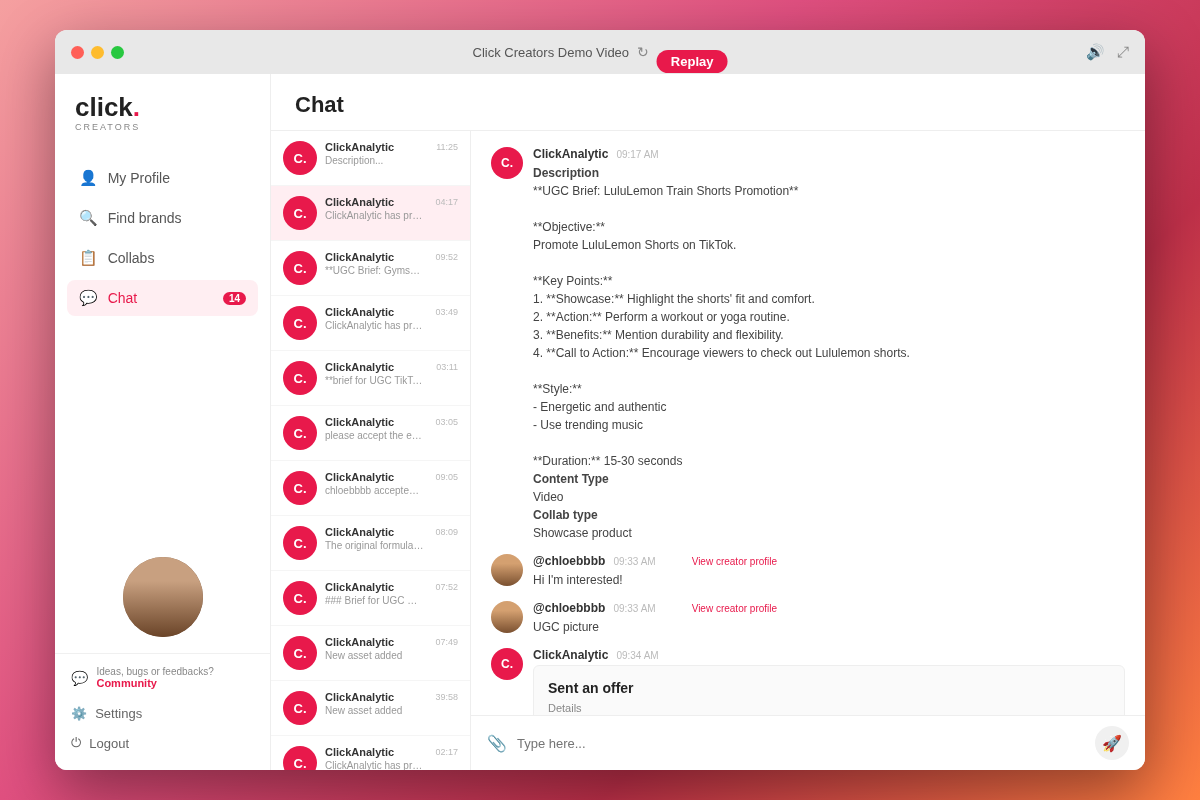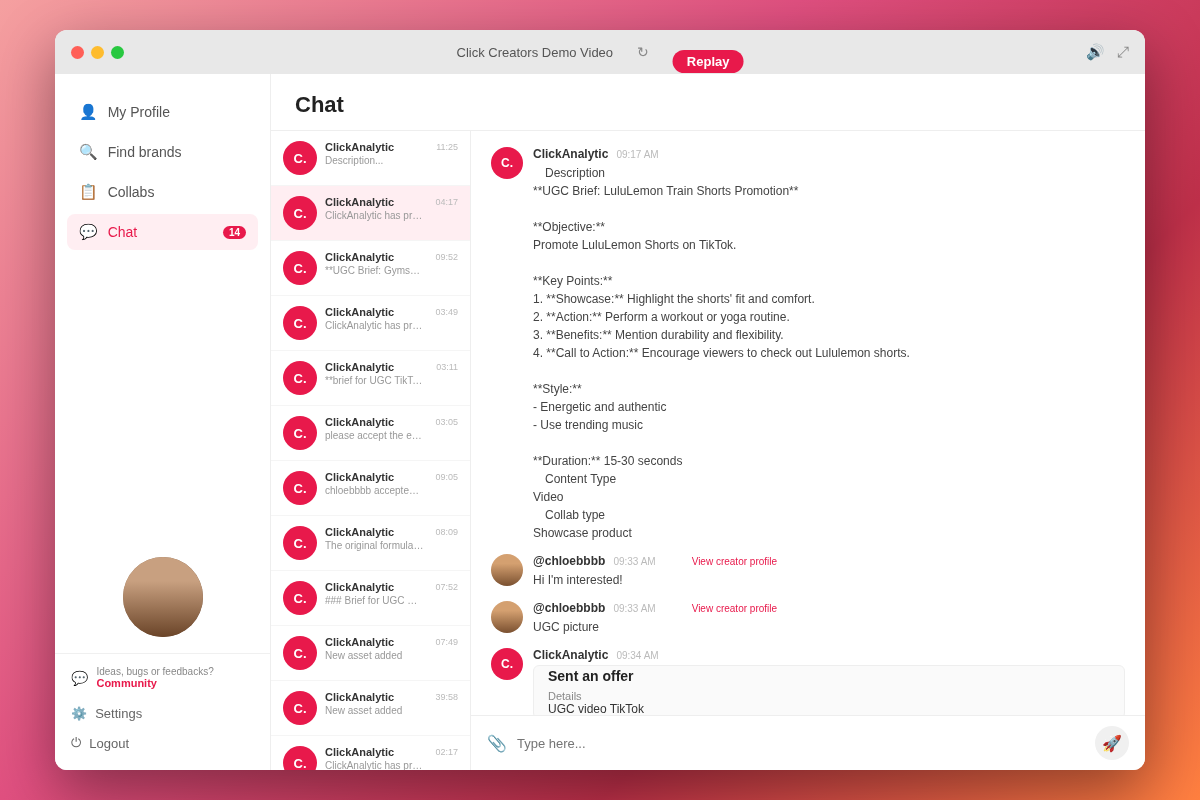--- a/index.html
+++ b/index.html
@@ -42,21 +42,21 @@
     }
     .tl-red { background: #ff5f57; }
     .tl-yellow { background: #febc2e; }
     .tl-green { background: #28c840; }
     .titlebar-center {
       position: absolute;
       left: 50%;
       transform: translateX(-50%);
       display: flex;
       align-items: center;
-      gap: 24px;
+      gap: 8px;
     }
     .titlebar-video-name {
       font-size: 13px;
       color: #555;
     }
     .titlebar-refresh {
       color: #888;
       font-size: 14px;
       cursor: pointer;
     }
@@ -337,26 +337,26 @@
       color: #e8194b;
       text-decoration: none;
       cursor: pointer;
       margin-left: 28px;
     }
     .msg-text {
       font-size: 12px;
       color: #444;
       line-height: 1.5;
     }
-    .msg-text strong { font-weight: 400; margin-left: 12px; }
+    .msg-text strong { font-weight: 700; }
     .offer-box {
       background: #fafafa;
       border: 1px solid #eee;
       border-radius: 6px;
-      padding: 2px 14px;
+      padding: 14px 14px;
       font-size: 12px;
       color: #444;
     }
     .offer-title {
       font-size: 14px;
       font-weight: 700;
       color: #222;
       margin-bottom: 6px;
     }
     .offer-label {
@@ -420,20 +420,24 @@
     </div>
     <div class="titlebar-right">
       <span class="titlebar-icon">🔊</span>
       <span class="titlebar-icon">⤢</span>
     </div>
   </div>
 
   <div class="main-layout">
 
     <div class="sidebar">
+      <div class="sidebar-logo">
+        <div class="logo-text">click<span class="logo-dot">.</span></div>
+        <div class="logo-sub">CREATORS</div>
+      </div>
 
       <div class="nav-items">
         <div class="nav-item">
           <span class="nav-icon">👤</span>
           <span>My Profile</span>
         </div>
         <div class="nav-item">
           <span class="nav-icon">🔍</span>
           <span>Find brands</span>
         </div>

